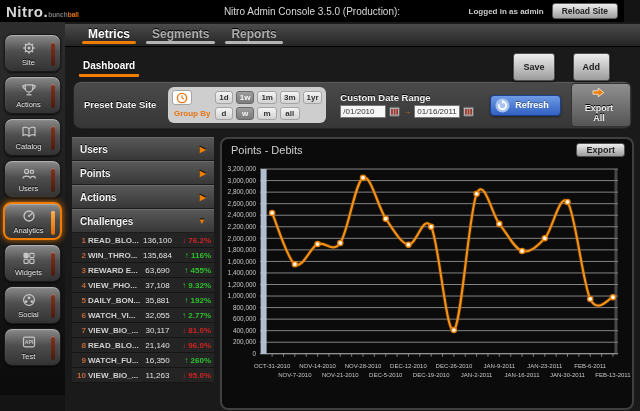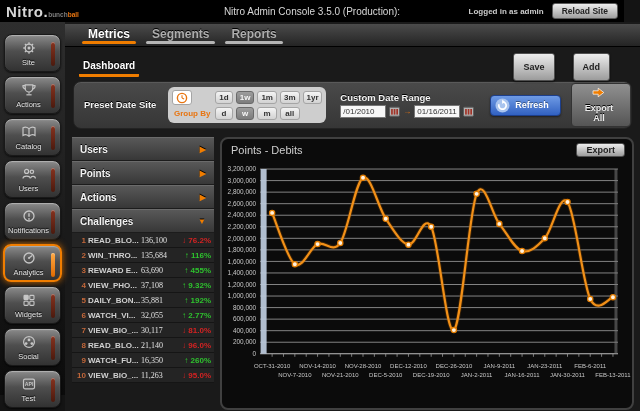--- a/index.html
+++ b/index.html
@@ -82,21 +82,21 @@
   .columns{display:flex;align-items:flex-start;margin:0 6px 0 7px;height:273px;}
   .accordion{width:142px;flex:none;}
   .acc-header{height:22px;background:linear-gradient(180deg,#585858,#373737);
     border-top:1px solid #6b6b6b;border-bottom:1px solid #1c1c1c;display:flex;align-items:center;
     padding:0 8px;color:#f2f2f2;font-size:10px;font-weight:bold;text-shadow:0 -1px 0 #000;cursor:pointer;}
   .acc-arrow{margin-left:auto;color:#f07d00;font-size:8px;}
   .ch-row{height:14px;display:flex;align-items:center;font-size:8px;background:#242424;
     border-bottom:1px solid #151515;padding:0 3px;cursor:pointer;}
   .ch-rank{width:11px;text-align:right;color:#c2673a;font-weight:bold;margin-right:2px;flex:none;}
   .ch-name{flex:1;color:#d0d0d0;font-weight:bold;white-space:nowrap;overflow:hidden;}
-  .ch-value{width:33px;text-align:left;color:#e2e2e2;flex:none;font-family:Liberation Serif, serif;}
+  .ch-value{width:33px;text-align:center;color:#e2e2e2;flex:none;}
   .ch-change{width:37px;text-align:right;font-weight:bold;flex:none;}
   .ch-change.up{color:#2ec22e;}
   .ch-change.down{color:#d42222;}
   
   .chart-panel{flex:1;margin-left:6px;height:100%;box-sizing:border-box;position:relative;
     background:#0b0b0b;border:2px solid #404040;border-radius:8px;overflow:hidden;}
   .chart-head{display:flex;align-items:center;padding:4px 7px 0 9px;}
   .chart-title{color:#cfcfcf;font-size:11px;}
   .export-btn{margin-left:auto;background:linear-gradient(#ededed,#9c9c9c);border:1px solid #4f4f4f;
     border-radius:3px;color:#1f1f1f;font-size:9px;font-weight:bold;padding:1px 9px;}
@@ -169,31 +169,20 @@
       <svg width="20" height="16" viewBox="0 0 20 16">
           <g stroke="#c6c6c6" stroke-width="1.2" fill="none">
             <circle cx="7.6" cy="5.4" r="2"></circle>
             <circle cx="12.9" cy="5.8" r="1.7"></circle>
             <path d="M4,12.6 c0,-3.4 7.2,-3.4 7.2,0"></path>
             <path d="M11.6,12.2 c0.6,-2.6 4.8,-2.4 4.8,0.4"></path>
           </g>
         </svg>
     </span>
     <span class="side-label">Users</span>
-    <span class="side-bar"></span>
-  </div>
-  <div class="side-btn">
-    <span class="side-icon">
-      <svg width="20" height="16" viewBox="0 0 20 16">
-          <circle cx="10" cy="8" r="5" stroke="#c6c6c6" stroke-width="1.3" fill="none"></circle>
-          <line x1="10" y1="5.3" x2="10" y2="8.8" stroke="#c6c6c6" stroke-width="1.4"></line>
-          <circle cx="10" cy="10.9" r="0.85" fill="#c6c6c6"></circle>
-        </svg>
-    </span>
-    <span class="side-label">Notifications</span>
     <span class="side-bar"></span>
   </div>
   <div class="side-btn selected">
     <span class="side-icon">
       <svg width="20" height="16" viewBox="0 0 20 16">
           <circle cx="10" cy="8" r="5" stroke="#c6c6c6" stroke-width="1.3" fill="none"></circle>
           <line x1="10" y1="8" x2="13.2" y2="5.6" stroke="#c6c6c6" stroke-width="1.3"></line>
           <circle cx="10" cy="8" r="1" fill="#c6c6c6"></circle>
         </svg>
     </span>

